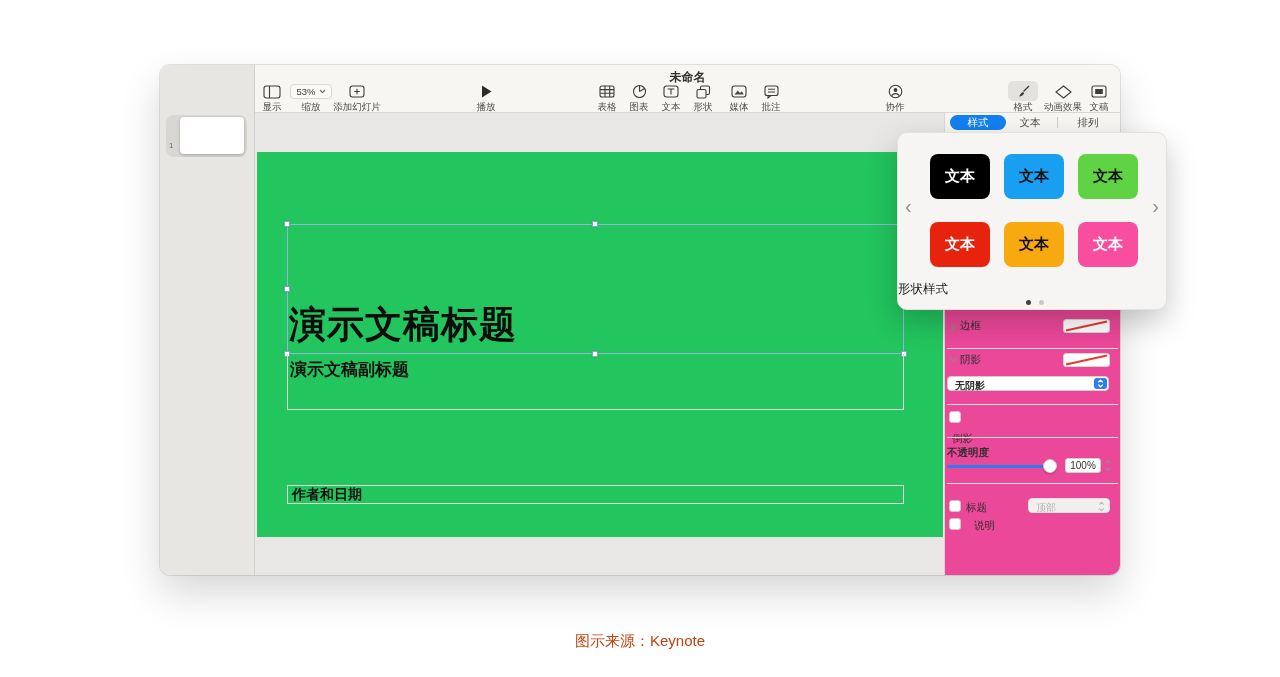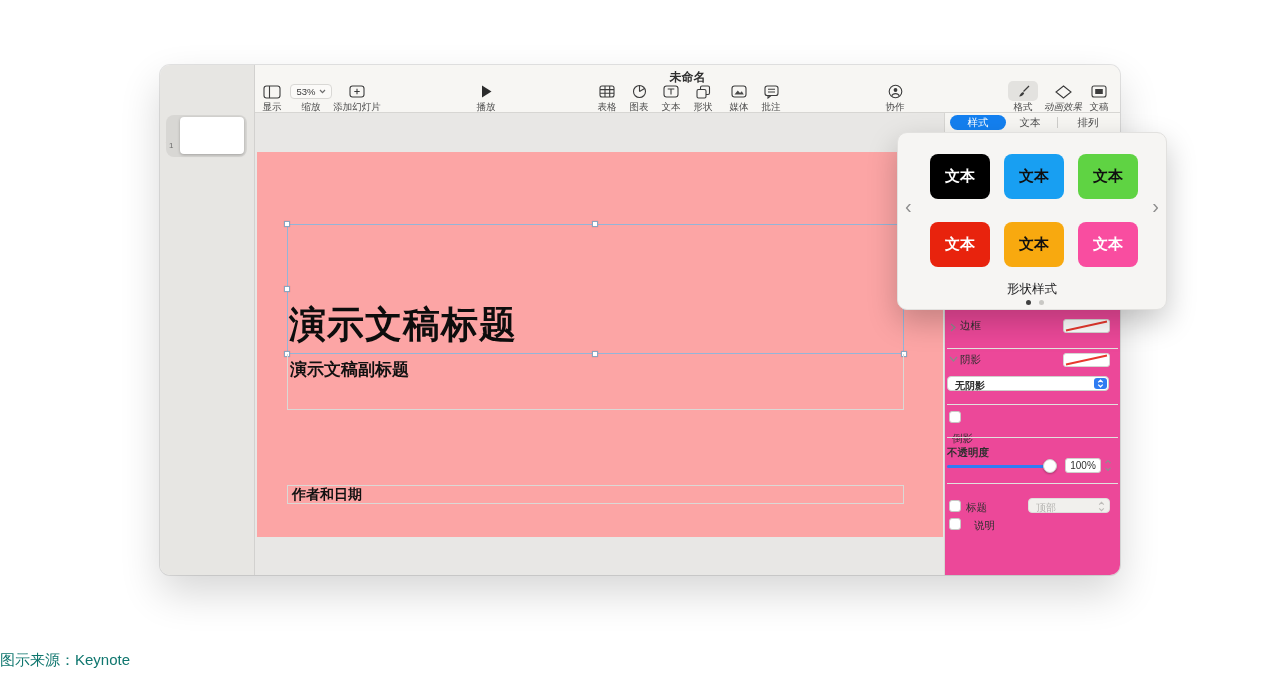--- a/index.html
+++ b/index.html
@@ -34,21 +34,21 @@
   #tab-bar { position:absolute; left:785px; top:48px; width:175px; height:20px;
     background:#f7f6f3; border-bottom:1px solid #dddcd9; }
   .tab-pill { position:absolute; left:5px; top:2px; width:56px; height:15px; border-radius:8px;
     background:#1480f0; color:#ffffff; font-size:10.5px; display:flex; align-items:center; justify-content:center; }
   .tab-plain { position:absolute; top:3px; font-size:10.5px; color:#4c4c4c; width:46px; text-align:center; }
   .tab-div { position:absolute; left:112px; top:4px; width:1px; height:11px; background:#cfcecb; }
 
   
   #canvas { position:absolute; left:95px; top:48px; width:690px; height:462px;
     background:#e8e7e5; border-right:1px solid #d7d6d3; }
-  #slide { position:absolute; left:2px; top:39px; width:686px; height:385px; background:#fca5a5; }
+  #slide { position:absolute; left:2px; top:39px; width:686px; height:385px; background:#22c55e; }
 
   #title-box { position:absolute; left:30px; top:72px; width:617px; height:130px;
     border:1px solid #93b5d8; }
   #slide-title { position:absolute; left:32px; top:148px; font-size:37px; font-weight:bold;
     color:#0d0d0d; letter-spacing:1px; white-space:nowrap; }
   .handle { position:absolute; width:6px; height:6px; background:#ffffff;
     border:1px solid #8aa4bf; box-shadow:0 0 1px rgba(0,0,0,.2); }
 
   #subtitle-box { position:absolute; left:30px; top:202px; width:617px; height:56px;
     border:1px solid #dad9d6; border-top:none; }
@@ -82,26 +82,26 @@
     border:1px solid #d0cfcc; border-radius:3px; font-size:10px; color:#2f2f2f;
     display:flex; align-items:center; justify-content:center; }
 
   
   #style-popup { position:absolute; left:897px; top:132px; width:270px; height:178px;
     background:#f6f5f3; border:1px solid #e2e1df; border-radius:10px;
     box-shadow:0 12px 30px rgba(0,0,0,0.22); z-index:50; }
   .swatch { position:absolute; width:60px; height:45px; border-radius:8px;
     font-size:15px; font-weight:bold; display:flex; align-items:center; justify-content:center; }
   .pop-chevron { position:absolute; top:63px; font-size:20px; color:#8e8e8e; line-height:20px; }
-  #popup-caption { position:absolute; left:0; right:0; top:148px; text-align:center;
+  #popup-caption { position:absolute; left:0; right:0; top:148px; 
     font-size:12.5px; color:#1d1d1f; }
   .dot { position:absolute; top:167px; width:5px; height:5px; border-radius:50%; }
 
-  #page-caption { position:absolute; left:0; right:0; top:651px; text-align:left;
-    font-size:15px; color:#0f766e; }
+  #page-caption { position:absolute; left:0; right:0; top:632px; text-align:center;
+    font-size:15px; color:#c2410c; }
 
   svg { display:block; }
 </style>
 </head>
 <body>
 
 <div id="app-window">
 
   <div id="slide-sidebar">
     <div class="traffic" style="left:6px;background:#ec6a5e;"></div>
@@ -240,21 +240,21 @@
       <span class="fmt-active"></span>
       <span class="tb-icon">
         <svg width="15" height="15" viewBox="0 0 15 15" fill="none" stroke="#3c3c3c" stroke-width="1.3">
           <line x1="13" y1="2" x2="7.5" y2="7.5"></line>
           <path d="M7 8 C5 8.6 4.3 10.4 3.2 12.6 C5.8 12 7.4 11.2 8.2 9.2 Z" fill="#3c3c3c" stroke="none"></path>
           </svg>
       </span>
       <span class="tb-label">格式</span>
     </div>
 
-    <div class="tb-item" style="left:778px;width:60px;font-style:italic;">
+    <div class="tb-item" style="left:778px;width:60px;">
       <span class="tb-icon">
         <svg width="17" height="14" viewBox="0 0 17 14" fill="none" stroke="#3c3c3c" stroke-width="1.1">
           <path d="M8.5 1 L16 7 L8.5 13 L1 7 Z"></path>
           </svg>
       </span>
       <span class="tb-label">动画效果</span>
     </div>
 
     <div class="tb-item" style="left:814px;width:60px;">
       <span class="tb-icon">

